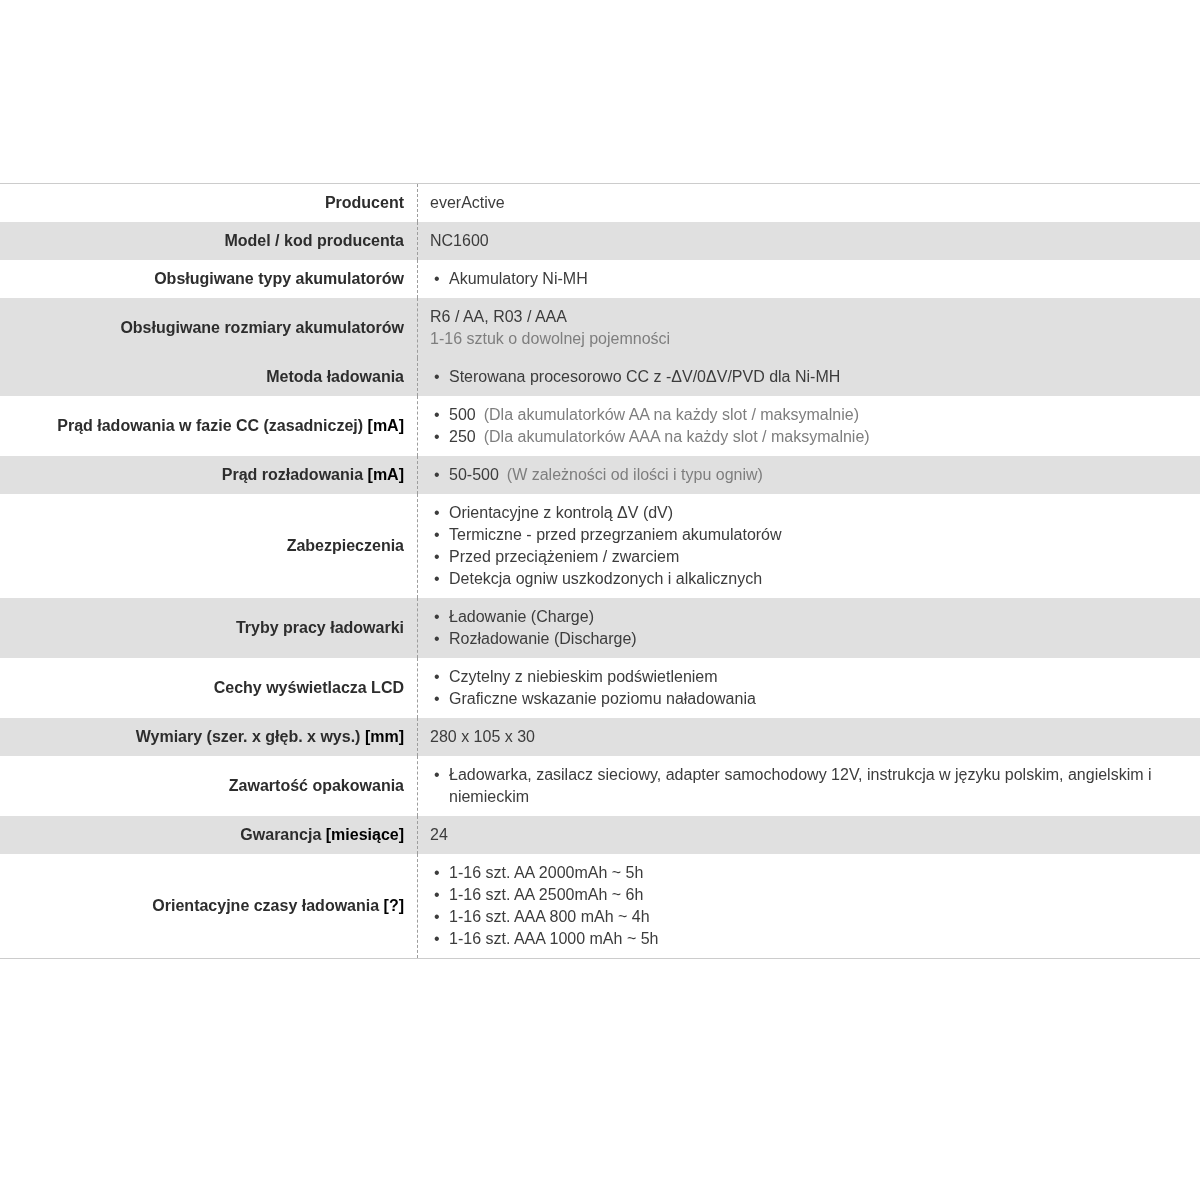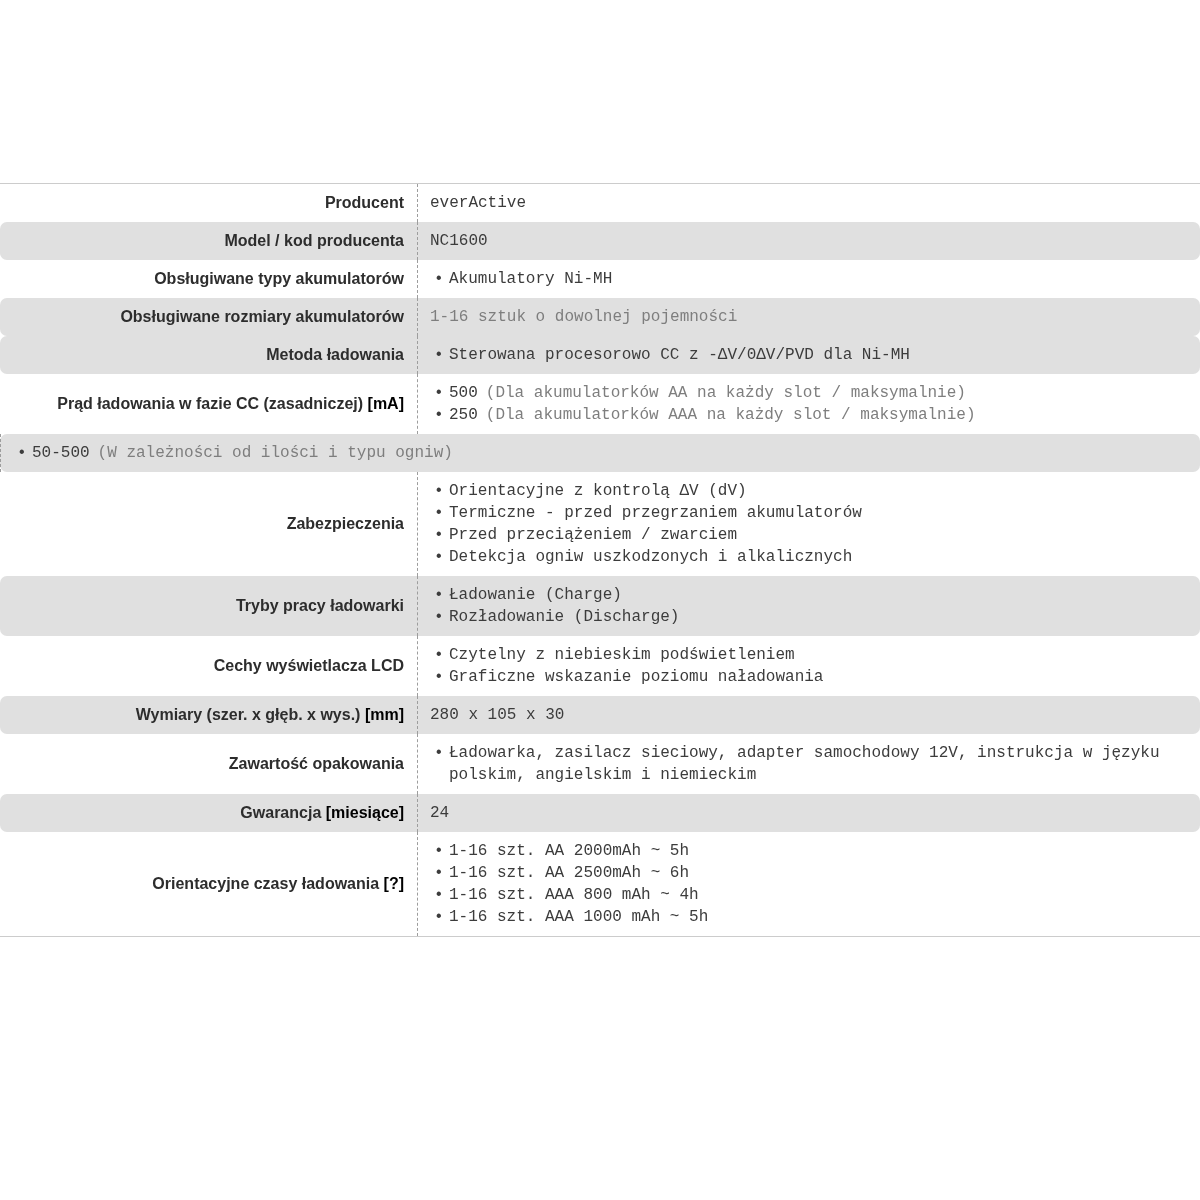--- a/index.html
+++ b/index.html
@@ -20,21 +20,20 @@
     border-bottom: 1px solid #cccccc;
     width: 1200px;
   }
   .row {
     display: flex;
     align-items: stretch;
     background: #ffffff;
   }
   .row.shaded {
     background: #e0e0e0;
-    border-radius: 7px;
   }
   .label-cell {
     width: 417px;
     flex: 0 0 417px;
     box-sizing: border-box;
     text-align: right;
     padding: 8px 13px 8px 24px;
     font-weight: bold;
     color: #2d2d2d;
     line-height: 22px;
@@ -48,21 +47,20 @@
   .value-cell {
     flex: 1 1 auto;
     box-sizing: border-box;
     border-left: 1px dashed #9d9d9d;
     padding: 8px 40px 8px 12px;
     display: flex;
     flex-direction: column;
     justify-content: center;
     color: #3c3c3c;
     line-height: 22px;
-    font-family: Liberation Mono, monospace;
   }
   .line {
     position: relative;
   }
   .line.bullet {
     padding-left: 19px;
   }
   .line.bullet::before {
     content: "\2022";
     position: absolute;
@@ -119,20 +117,21 @@
   </div>
 
   <div class="row shaded">
     <div class="label-cell">
       <div>
         <span class="label-main">Obsługiwane rozmiary akumulatorów</span>
         
       </div>
     </div>
     <div class="value-cell">
+        <div class="line"><span class="seg">R6 / AA, R03 / AAA</span></div>
         <div class="line"><span class="seg muted">1-16 sztuk o dowolnej pojemności</span></div>
       </div>
   </div>
 
 
   <div class="row shaded">
     <div class="label-cell">
       <div>
         <span class="label-main">Metoda ładowania</span>
         
@@ -150,20 +149,26 @@
         <span class="label-suffix">[mA]</span>
       </div>
     </div>
     <div class="value-cell">
         <div class="line bullet"><span class="seg">500</span><span class="seg muted">(Dla akumulatorków AA na każdy slot / maksymalnie)</span></div>
         <div class="line bullet"><span class="seg">250</span><span class="seg muted">(Dla akumulatorków AAA na każdy slot / maksymalnie)</span></div>
       </div>
   </div>
 
   <div class="row shaded">
+    <div class="label-cell">
+      <div>
+        <span class="label-main">Prąd rozładowania</span>
+        <span class="label-suffix">[mA]</span>
+      </div>
+    </div>
     <div class="value-cell">
         <div class="line bullet"><span class="seg">50-500</span><span class="seg muted">(W zależności od ilości i typu ogniw)</span></div>
       </div>
   </div>
 
   <div class="row">
     <div class="label-cell">
       <div>
         <span class="label-main">Zabezpieczenia</span>
         

